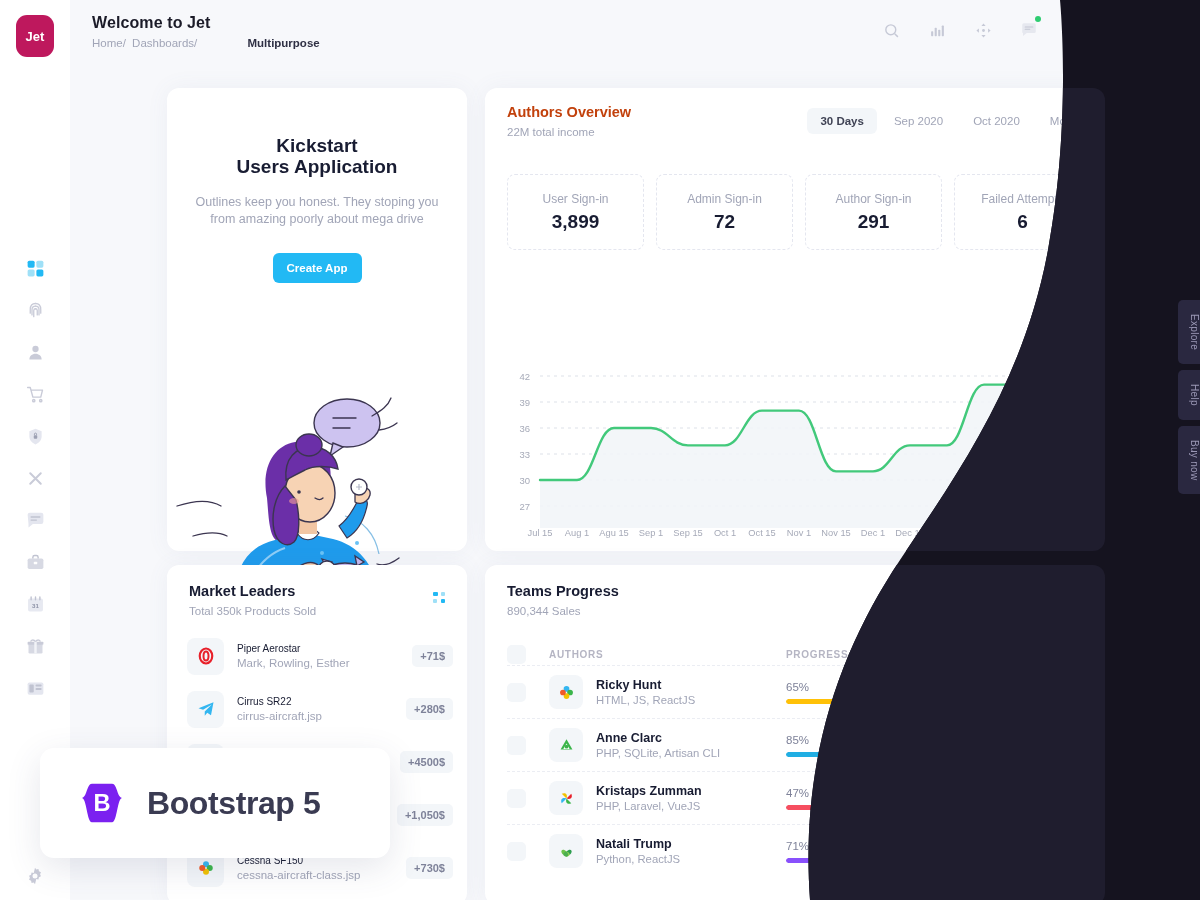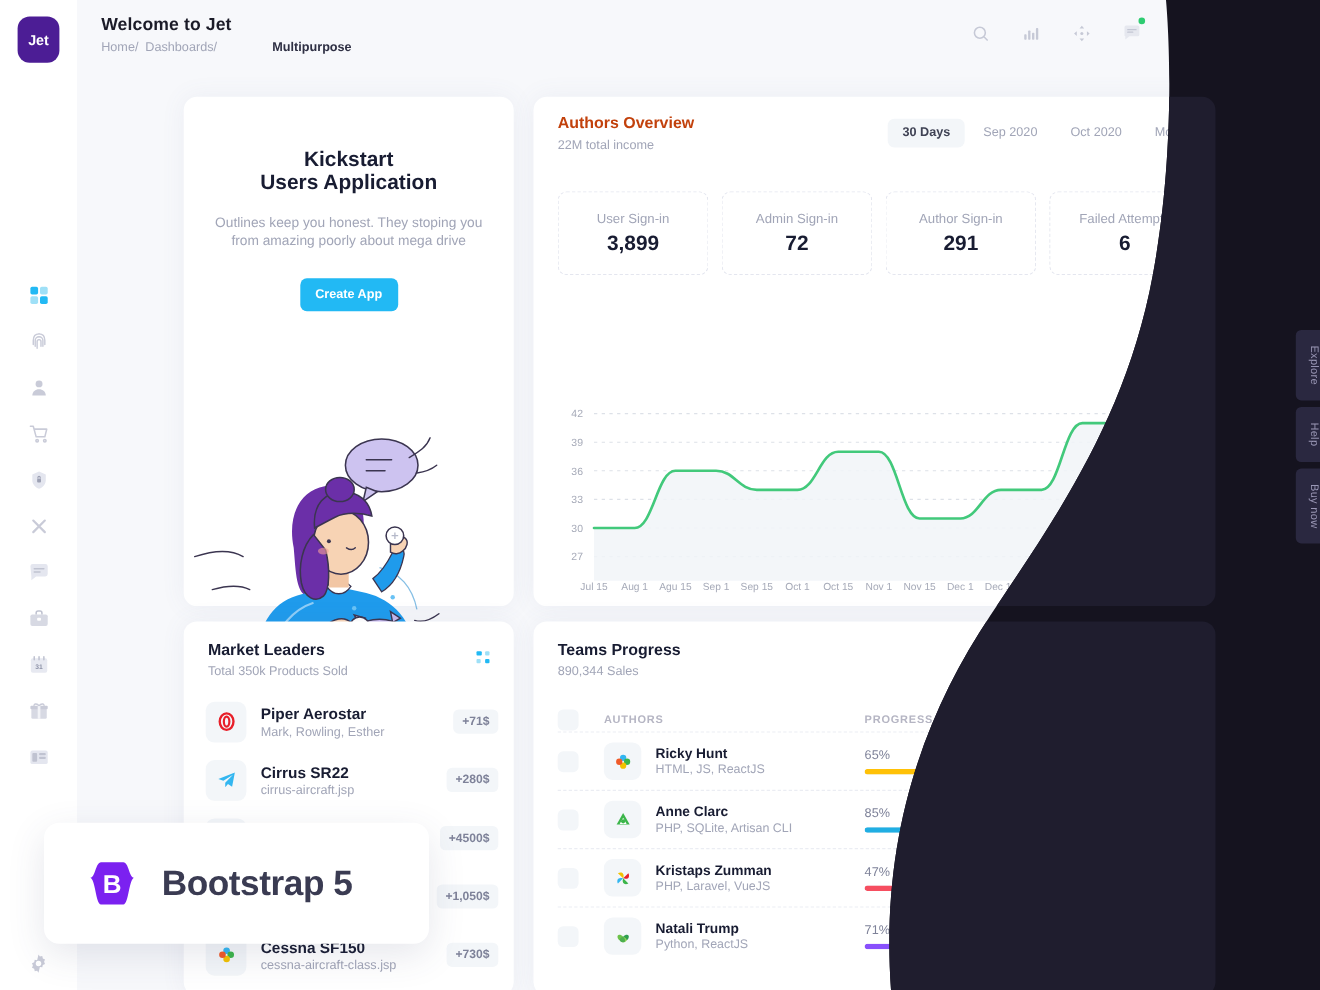--- a/index.html
+++ b/index.html
@@ -13,21 +13,21 @@
 
   
   .sidebar {
     position: absolute; left: 0; top: 0; width: 70px; height: 900px;
     background: #FFFFFF;
     display: flex; flex-direction: column; align-items: center;
     z-index: 30;
   }
   .logo {
     width: 38px; height: 42px; margin-top: 15px;
-    background: #4c1d95;
+    background: #be185d;
     display: flex; align-items: center; justify-content: center;
     color: #fff; font-size: 13px; font-weight: bold;
     border-radius: 11px;
   }
   .nav-list { margin-top: 190px; display: flex; flex-direction: column; gap: 0px; }
   .nav-item {
     width: 42px; height: 42px;
     display: flex; align-items: center; justify-content: center;
     cursor: pointer;
   }
@@ -92,21 +92,21 @@
 
   
   #market { left: 167px; top: 565px; width: 300px; height: 340px; }
   .ml-title { position: absolute; left: 22px; top: 18px; font-size: 14.5px; font-weight: bold; color: #181C32; }
   .ml-sub { position: absolute; left: 22px; top: 40px; font-size: 11.5px; color: #A1A5B7; }
   .ml-more { position: absolute; right: 20px; top: 26px; cursor: pointer; }
   .ml-rows { position: absolute; left: 20px; top: 68px; right: 14px; }
   .ml-row { display: flex; align-items: center; height: 46px; margin-bottom: 7px; }
   .ml-ic { width: 37px; height: 37px; border-radius: 8px; background: #F3F6F9; display: flex; align-items: center; justify-content: center; flex: 0 0 auto; }
   .ml-txt { margin-left: 13px; flex: 1; min-width: 0; }
-  .ml-n { font-size: 14px; font-weight: bold; color: #181C32; }
+  .ml-n { font-size: 10px; font-weight: normal; color: #181C32; }
   .ml-d { font-size: 11.5px; color: #A1A5B7; margin-top: 3px; }
   .ml-amt { background: #F3F6F9; color: #7E8299; font-size: 11px; font-weight: bold; padding: 5px 8px; border-radius: 5px; white-space: nowrap; }
 
   
   #teams { left: 485px; top: 565px; width: 620px; height: 340px; }
   .tp-title { position: absolute; left: 22px; top: 18px; font-size: 14.5px; font-weight: bold; color: #181C32; }
   .tp-sub { position: absolute; left: 22px; top: 40px; font-size: 11.5px; color: #A1A5B7; }
   .tp-select {
     position: absolute; left: 403px; top: 26px; width: 110px; height: 30px;
     background: #F3F6F9; border-radius: 6px; display: flex; align-items: center;

